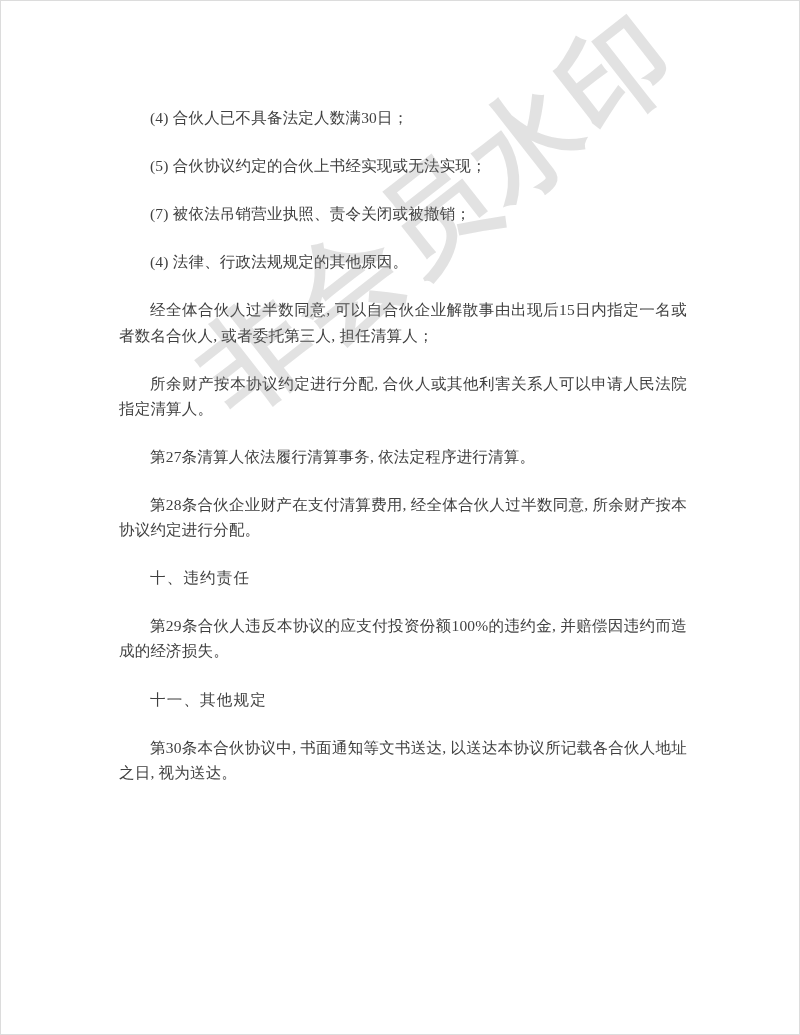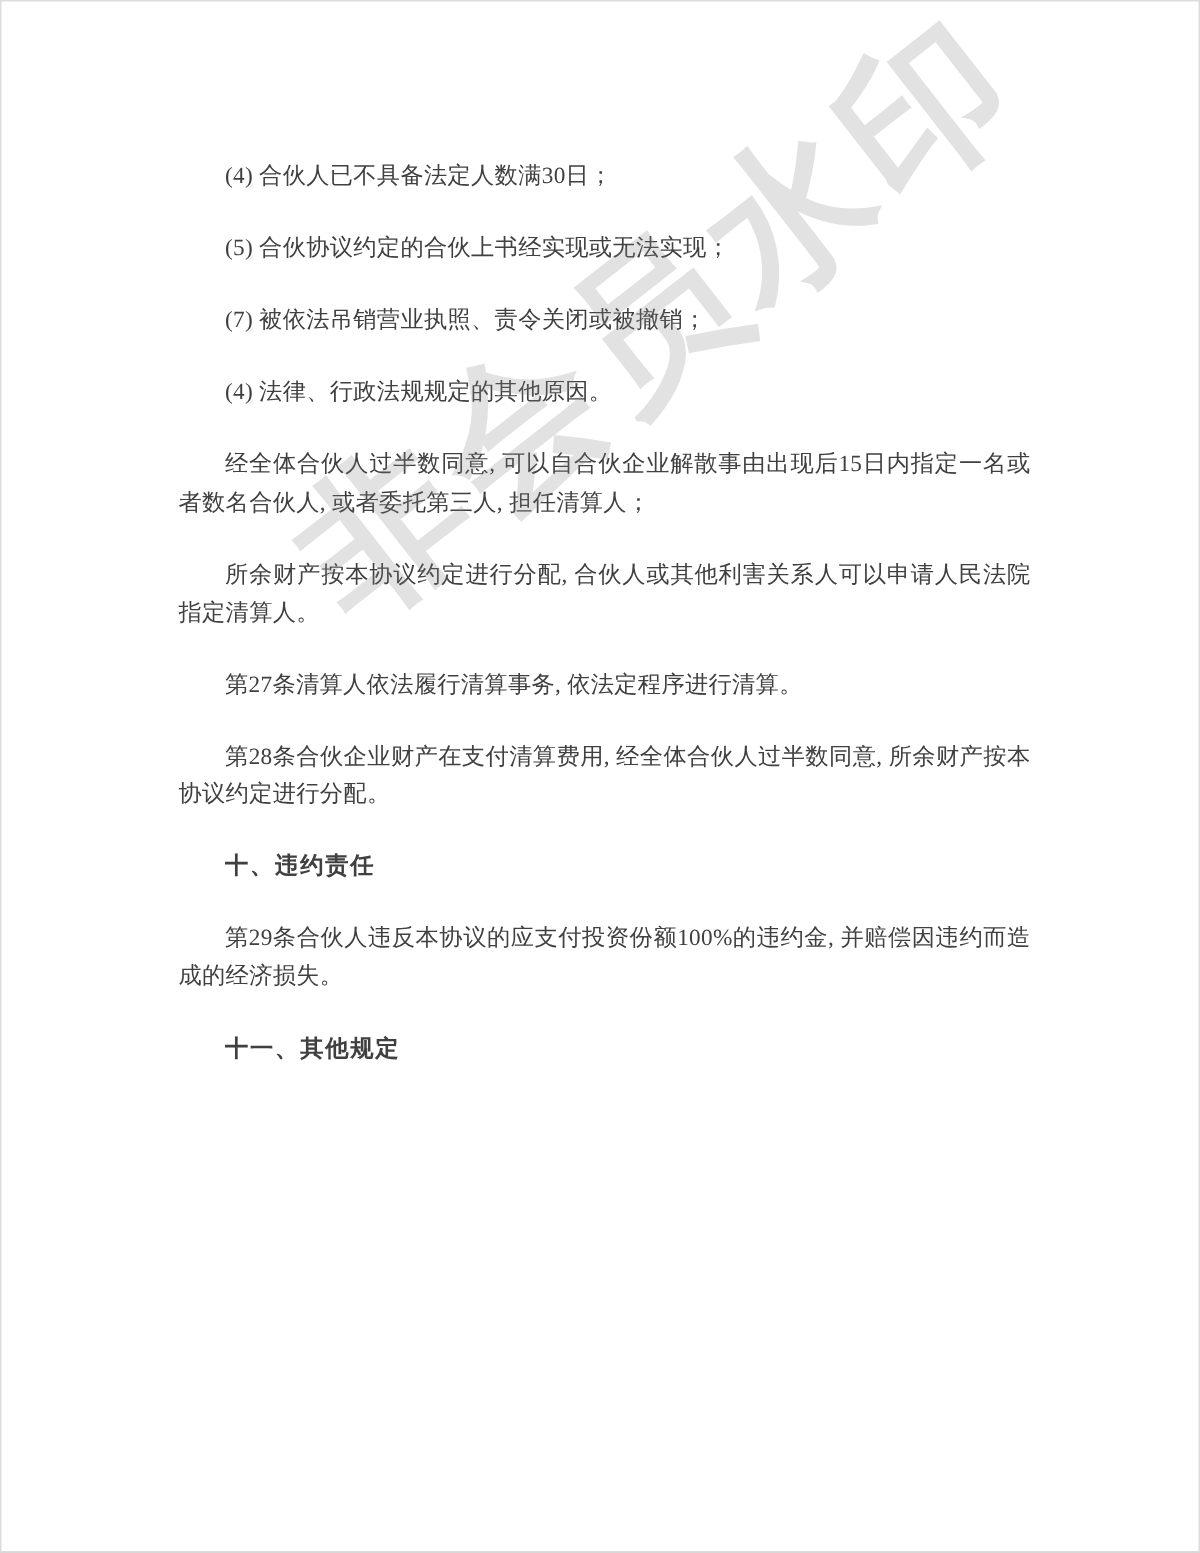--- a/index.html
+++ b/index.html
@@ -35,21 +35,21 @@
     color: #404040;
     margin: 0 0 23px 0;
     text-align: justify;
     letter-spacing: 0.2px;
   }
   .para.indent {
     text-indent: 31px;
   }
   .para.heading {
     text-indent: 31px;
-    font-weight: bold;
+    font-weight: normal;
     letter-spacing: 1.2px;
   }
   .watermark {
     position: absolute;
     left: 0;
     top: 0;
     width: 800px;
     height: 1035px;
     z-index: 5;
     pointer-events: none;
@@ -78,19 +78,20 @@
     <p class="para indent">(5) 合伙协议约定的合伙上书经实现或无法实现；</p>
     <p class="para indent">(7) 被依法吊销营业执照、责令关闭或被撤销；</p>
     <p class="para indent">(4) 法律、行政法规规定的其他原因。</p>
     <p class="para indent">经全体合伙人过半数同意, 可以自合伙企业解散事由出现后15日内指定一名或者数名合伙人, 或者委托第三人, 担任清算人；</p>
     <p class="para indent">所余财产按本协议约定进行分配, 合伙人或其他利害关系人可以申请人民法院指定清算人。</p>
     <p class="para indent">第27条清算人依法履行清算事务, 依法定程序进行清算。</p>
     <p class="para indent">第28条合伙企业财产在支付清算费用, 经全体合伙人过半数同意, 所余财产按本协议约定进行分配。</p>
     <p class="para heading">十、违约责任</p>
     <p class="para indent">第29条合伙人违反本协议的应支付投资份额100%的违约金, 并赔偿因违约而造成的经济损失。</p>
     <p class="para heading">十一、其他规定</p>
+    <p class="para indent">第30条本合伙协议中, 书面通知等文书送达, 以送达本协议所记载各合伙人地址之日, 视为送达。</p>
   </div>
 
   <div class="watermark">
     <div class="watermark-text">非会员水印</div>
   </div>
 
 </div>
 
 </body></html>

